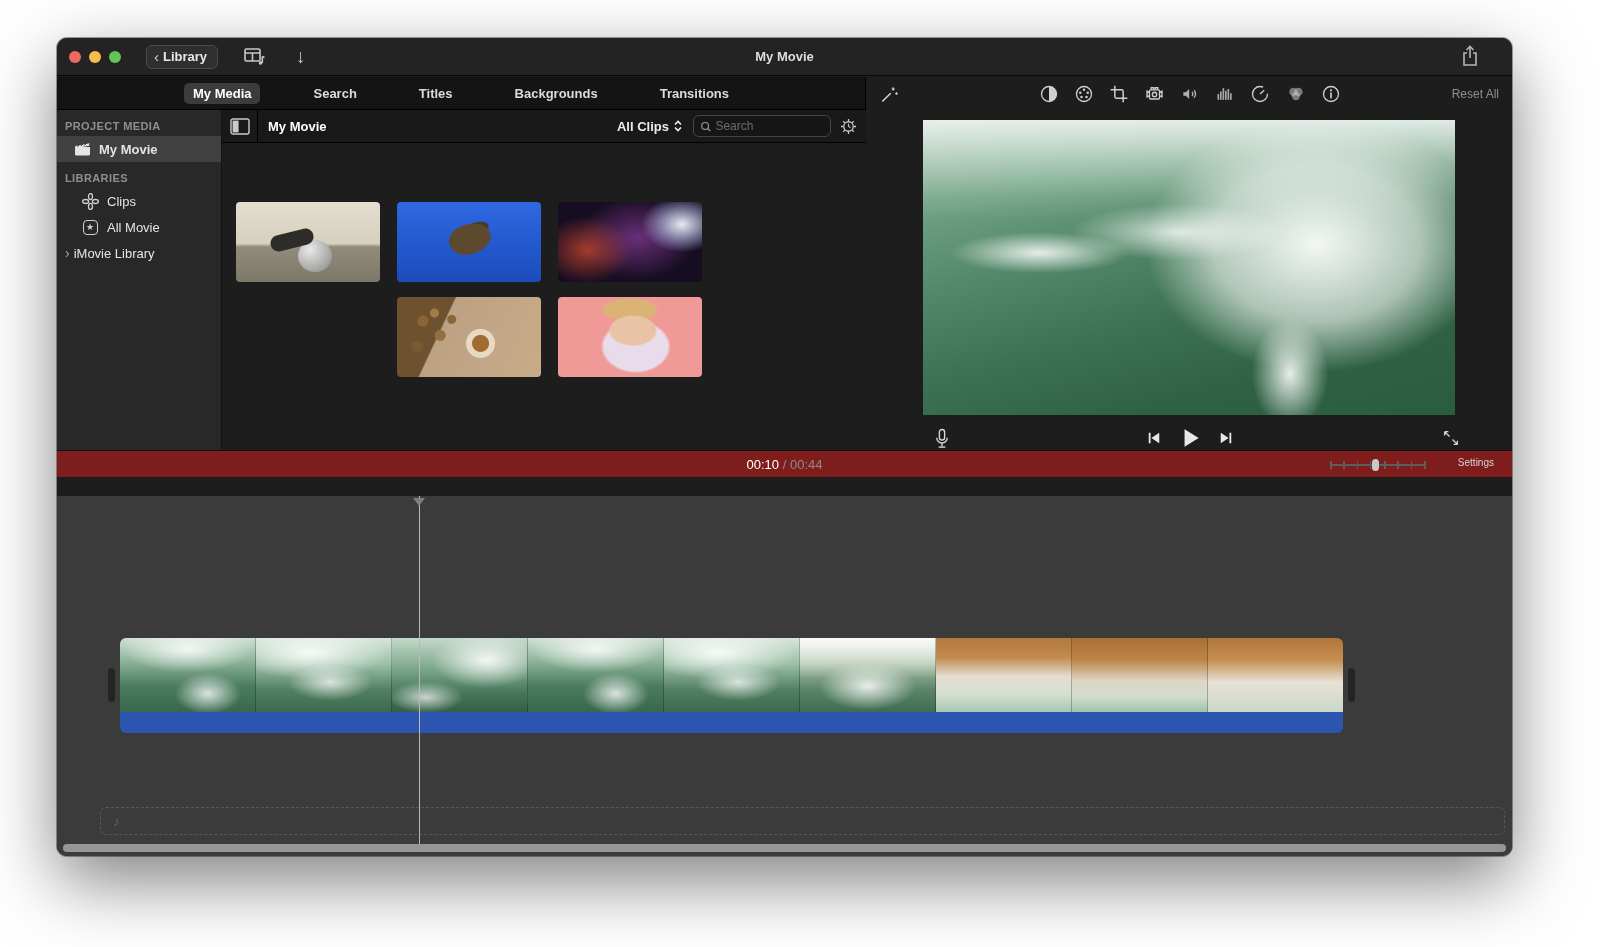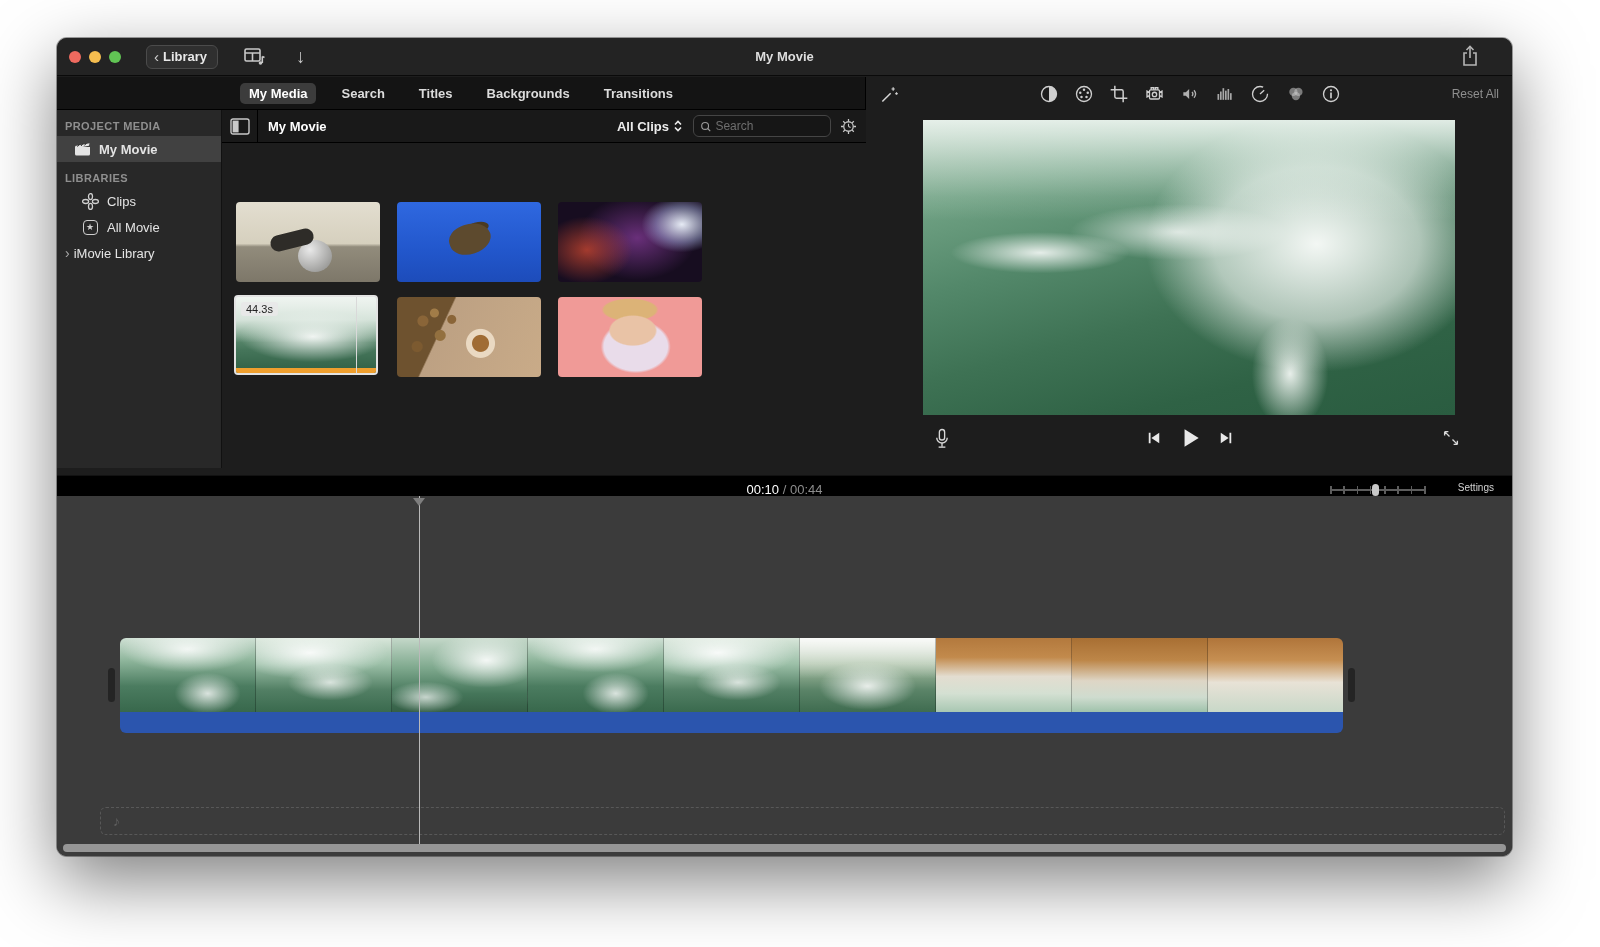--- a/index.html
+++ b/index.html
@@ -18,21 +18,21 @@
   .back-btn { margin-left:25px; height:24px; padding:0 10px 0 7px; display:flex; align-items:center; gap:4px;
     background:#2f2f2f; border:1px solid #4b4b4b; border-radius:6px; color:#e8e8e8; font-size:13px; font-weight:bold; }
   .back-btn .chev { font-size:15px; font-weight:normal; color:#d0d0d0; }
   .tb-icon { margin-left:26px; color:#c9c9c9; display:flex; align-items:center; }
   .win-title { position:absolute; left:50%; transform:translateX(-50%); color:#dedede; font-size:13px; font-weight:bold; }
   .share { position:absolute; right:32px; top:7px; color:#b5b5b5; }
 
   
   .left-pane { position:absolute; left:0; top:39px; width:809px; height:391px; background:#1d1d1d; border-right:1px solid #000; }
   .tab-row { position:absolute; left:0; top:0; width:100%; height:33px; background:#141414;
-    display:flex; align-items:center; justify-content:center; gap:16px; border-bottom:1px solid #000; }
+    display:flex; align-items:center; justify-content:center; gap:44px; border-bottom:1px solid #000; }
   .tab { color:#dcdcdc; font-size:13px; font-weight:bold; padding:3px 9px; border-radius:5px; }
   .tab.active { background:#3c3c3c; color:#fff; }
 
   .sidebar { position:absolute; left:0; top:33px; width:165px; height:358px; background:#282828; border-right:1px solid #111; }
   .side-header { color:#8f8f8f; font-size:11px; font-weight:bold; letter-spacing:.4px; padding:10px 0 4px 8px; }
   .side-item { height:26px; display:flex; align-items:center; gap:8px; color:#e4e4e4; font-size:13px; padding-left:16px; }
   .side-item.selected { background:#414141; font-weight:bold; }
   .side-item .sicon { width:18px; display:flex; justify-content:center; color:#cfcfcf; }
   .lib-item { padding-left:24px; }
   .star-badge { width:15px; height:15px; border:1.4px solid #cfcfcf; border-radius:4px; font-size:9px; color:#cfcfcf;
@@ -106,21 +106,21 @@
     radial-gradient(ellipse 24% 10% at 22% 45%, rgba(255,255,255,.85), transparent 70%),
     radial-gradient(ellipse 10% 26% at 69% 86%, rgba(252,254,252,.9), transparent 72%),
     radial-gradient(ellipse 30% 14% at 48% 38%, rgba(255,255,255,.75), transparent 68%),
     linear-gradient(165deg,#8fb49b 0%,#6fa183 20%,#53886a 40%,#3e7254 60%,#2f6245 80%,#2a5c40 100%); }
   .viewer-controls { position:absolute; left:0; top:338px; width:100%; height:53px; }
   .mic { position:absolute; left:66px; top:12px; color:#d8d8d8; }
   .transport { position:absolute; left:50%; top:10px; transform:translateX(-50%); display:flex; gap:14px; align-items:center; color:#e8e8e8; }
   .fullscreen { position:absolute; right:52px; top:14px; color:#d8d8d8; }
 
   
-  .tl-toolbar { position:absolute; left:0; top:437px; width:100%; height:28px; background:#000000;
+  .tl-toolbar { position:absolute; left:0; top:412px; width:100%; height:28px; background:#7f1d1d;
     border-top:1px solid #121212; border-bottom:1px solid #1a1a1a;text-decoration:underline; }
   .timecode { position:absolute; left:50%; transform:translateX(-50%); top:6px; font-size:13px; color:#fff; }
   .timecode .total, .timecode .sep { color:#8d8d8d; }
   .zoom-slider { position:absolute; left:1273px; top:8px; width:95px; height:12px; display:flex; align-items:center; }
   .zs-track { position:relative; width:100%; height:2px; background:#5d5d5d; }
   .zs-tick { position:absolute; top:-3px; width:1.5px; height:8px; background:#5d5d5d; }
   .zs-thumb { position:absolute; top:-5px; width:7px; height:12px; background:#c9c9c9; border-radius:3.5px; }
   .settings-label { position:absolute; right:18px; top:6px; color:#d4d4d4; font-size:10px; }
 
   
@@ -272,25 +272,20 @@
     <div class="clips-area">
       <div class="clip art-gym" style="left:14px; top:59px;">
         <div class="ball"></div>
           <div class="person"></div>
       </div>
       <div class="clip art-turtle" style="left:175px; top:59px;">
         <div class="turtle"></div>
       </div>
       <div class="clip art-nebula" style="left:336px; top:59px;"></div>
 
-      <div class="clip art-waves selected" style="left:12px; top:152px;">
-        <span class="dur-badge">44.3s</span>
-        <div class="usage-stripe"></div>
-        <div class="skimmer" style="left:120px;"></div>
-      </div>
       <div class="clip art-nuts" style="left:175px; top:154px;"></div>
       <div class="clip art-woman" style="left:336px; top:154px;"></div>
     </div>
   </div>
 
   <div class="viewer">
     <div class="viewer-toolbar">
       <div class="wand">
         <svg width="20" height="20" viewBox="0 0 24 24" fill="none" stroke="#d6d6d6" stroke-width="1.8">
           <line x1="4" y1="21" x2="14" y2="11"></line>

